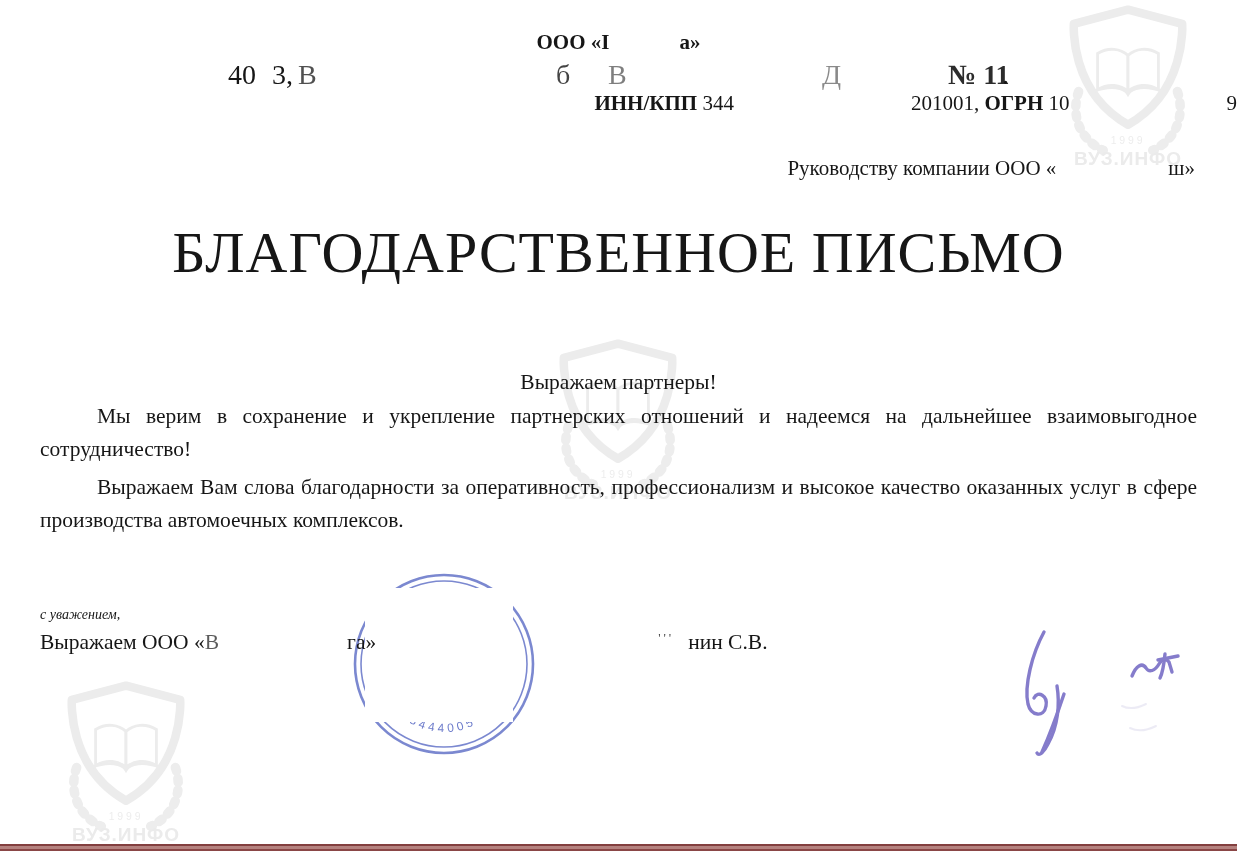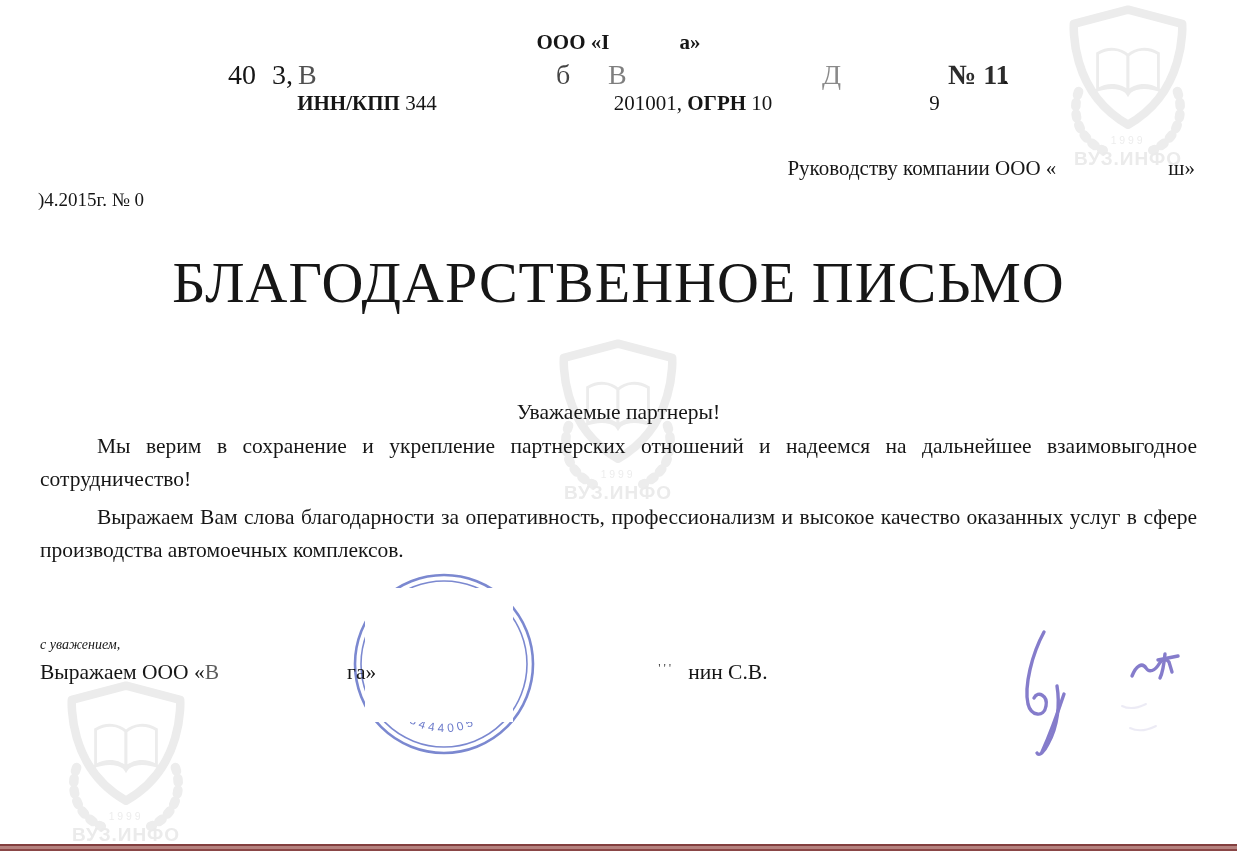--- a/index.html
+++ b/index.html
@@ -23,21 +23,21 @@
   .address-line{position:relative;height:32px;margin-top:4px;font-size:28px;}
   .address-line span{position:absolute;top:0;white-space:pre;}
   .af-0{left:228px;}
   .af-1{left:272px;}
   .af-2{left:298px;opacity:.75;}
   .af-3{left:556px;opacity:.8;}
   .af-4{left:608px;opacity:.55;}
   .af-5{left:822px;opacity:.5;}
   .af-6{left:948px;opacity:.9;font-weight:bold;}
   .af-7{left:1002px;}
-  .inn-line{text-align:center;font-size:21px;}
+  .inn-line{text-align:right;font-size:21px;}
   .inn-line b{font-weight:bold;}
   .gap-inn1{width:177px;}
   .gap-inn2{width:157px;}
   .addressee{margin-top:40px;padding-right:42px;text-align:right;font-size:21px;}
   .gap-addr{width:112px;}
   .date-line{margin-top:8px;padding-left:38px;font-size:19px;}
   .doc-title{margin-top:42px;text-align:center;font-size:58px;font-weight:400;
              letter-spacing:1px;line-height:1.05;white-space:nowrap;}
   .salutation{margin-top:86px;text-align:center;font-size:21.5px;}
   .body-par{margin:5px 40px 0 40px;font-size:21.5px;line-height:33px;
@@ -153,25 +153,24 @@
       <span class="af-4">В</span>
       <span class="af-5">Д</span>
       <span class="af-6">№ 11</span>
       <span class="af-7">.</span>
     </div>
 
     <div class="inn-line"><b>ИНН/КПП</b>&nbsp;<span>344</span><span class="gap gap-inn1"></span><span>201001,</span>&nbsp;<b>ОГРН</b>&nbsp;<span>10</span><span class="gap gap-inn2"></span><span>9</span></div>
 
     <div class="addressee"><span>Руководству компании ООО «</span><span class="gap gap-addr"></span><span>ш»</span></div>
 
-    <div class="date-line">)4.2015г. № 0</div>
 
     <div class="doc-title">БЛАГОДАРСТВЕННОЕ ПИСЬМО</div>
 
-    <div class="salutation">Уважаемые партнеры!</div>
+    <div class="salutation">Выражаем партнеры!</div>
 
     <p class="body-par">Мы верим в сохранение и укрепление партнерских отношений и надеемся на дальнейшее взаимовыгодное сотрудничество!</p>
     <p class="body-par">Выражаем Вам слова благодарности за оперативность, профессионализм и высокое качество оказанных услуг в сфере производства автомоечных комплексов.</p>
 
     <div class="closing">с уважением,</div>
 
     <div class="sig-line">
       <span>Выражаем ООО «</span>
         <span class="partial-char">В</span>
       <span class="gap sig-gap1"></span>

